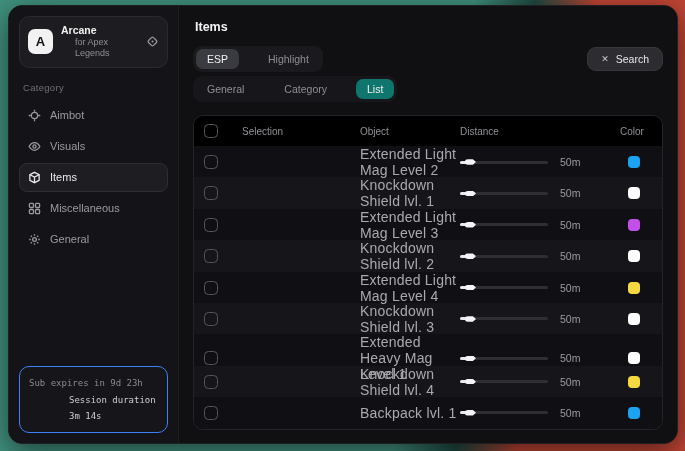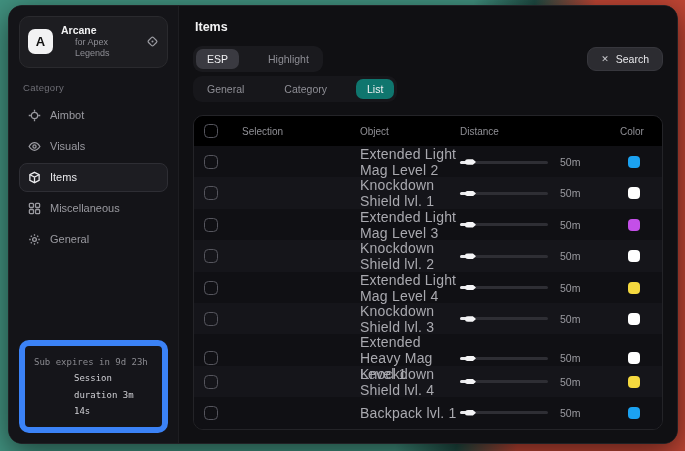--- a/index.html
+++ b/index.html
@@ -37,21 +37,21 @@
   }
   .nav{ display:flex; flex-direction:column; gap:2px; }
   .nav-item{
     display:flex; align-items:center; gap:9px; padding:7px 8px; border-radius:8px;
     color:#9a9aa0; font-size:11px; border:1px solid transparent; cursor:default;
   }
   .nav-item.active{ background:#1d1d22; border-color:#2e2e34; color:#e9e9ec; }
   .nav-icon{ display:flex; width:13px; height:13px; }
   .nav-icon svg{ width:13px; height:13px; stroke:currentColor; fill:none; stroke-width:1.4; }
   .session-card{
-    margin-top:auto; border:6px solid #3b82f6; background:#15151a; border-radius:10px;
+    margin-top:auto; border:1px solid #3b82f6; background:#15151a; border-radius:10px;
     padding:8px 9px; font-family:"DejaVu Sans Mono", monospace; font-size:9px; line-height:1.8;
   }
   .session-line1{ color:#8a8a90; }
   .session-line2{ color:#cfcfd4;margin-left:40px; }
   
   .main{ flex:1; background:#101013; padding:10px 14px 12px 14px; position:relative; }
   .page-title{ color:#f2f2f3; font-size:12.5px; font-weight:bold; margin:4px 0 12px 2px; }
   .controls-row{ display:flex; align-items:center; }
   .seg{
     display:inline-flex; background:#1a1a1e; border-radius:9px; padding:3px; gap:18px;

